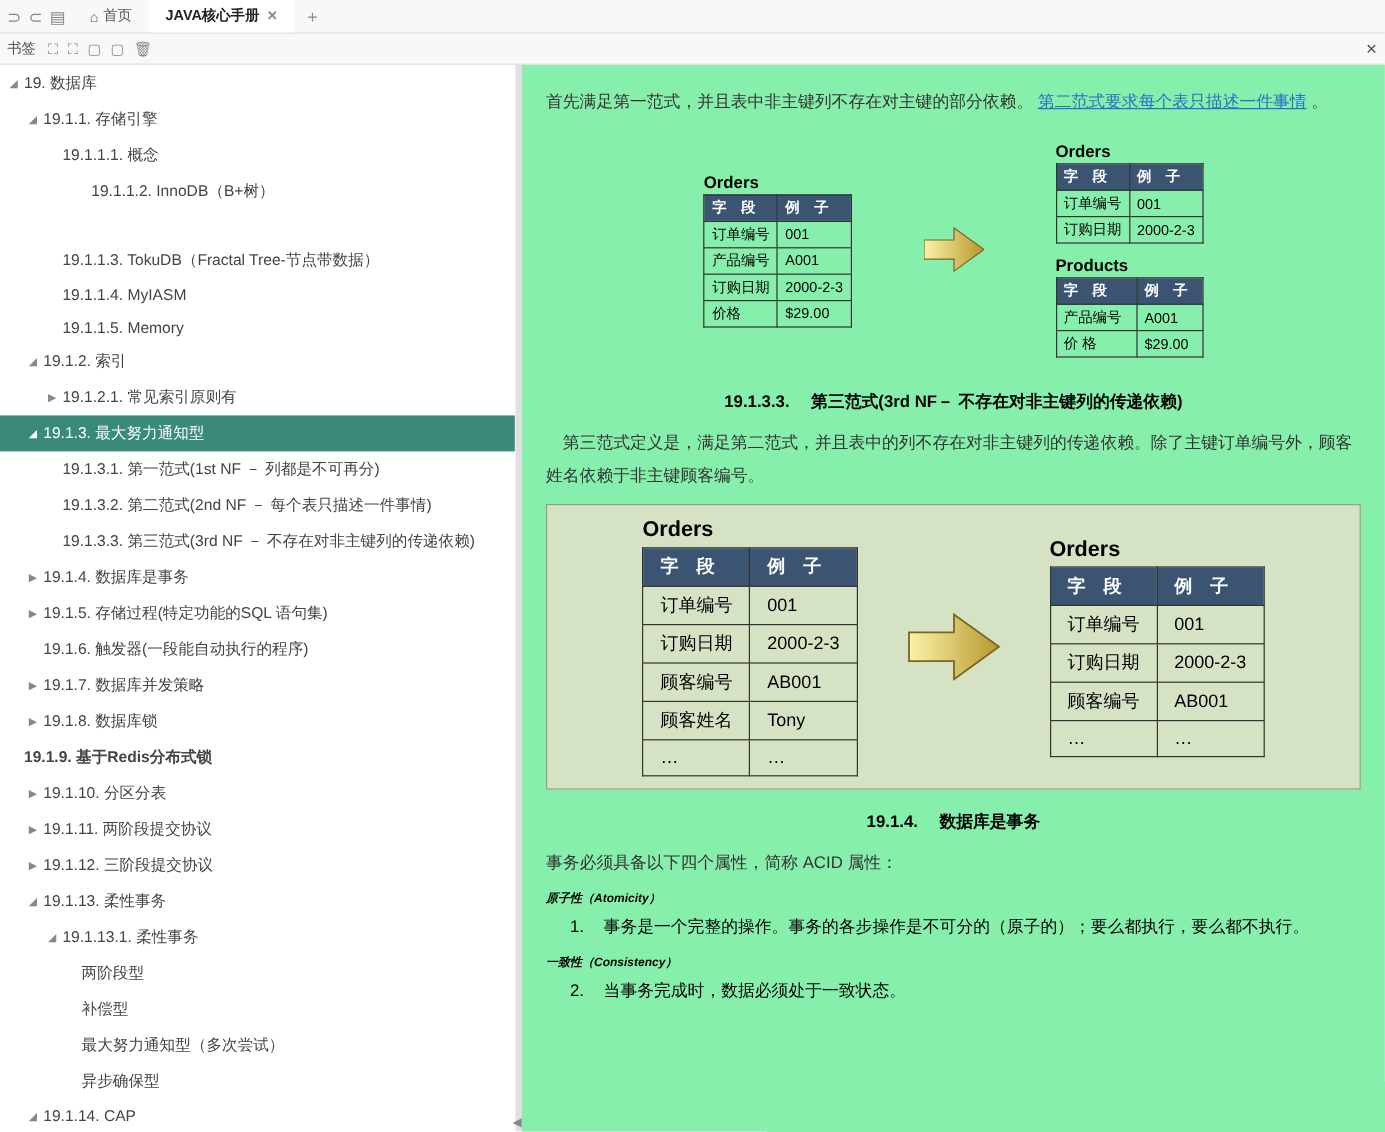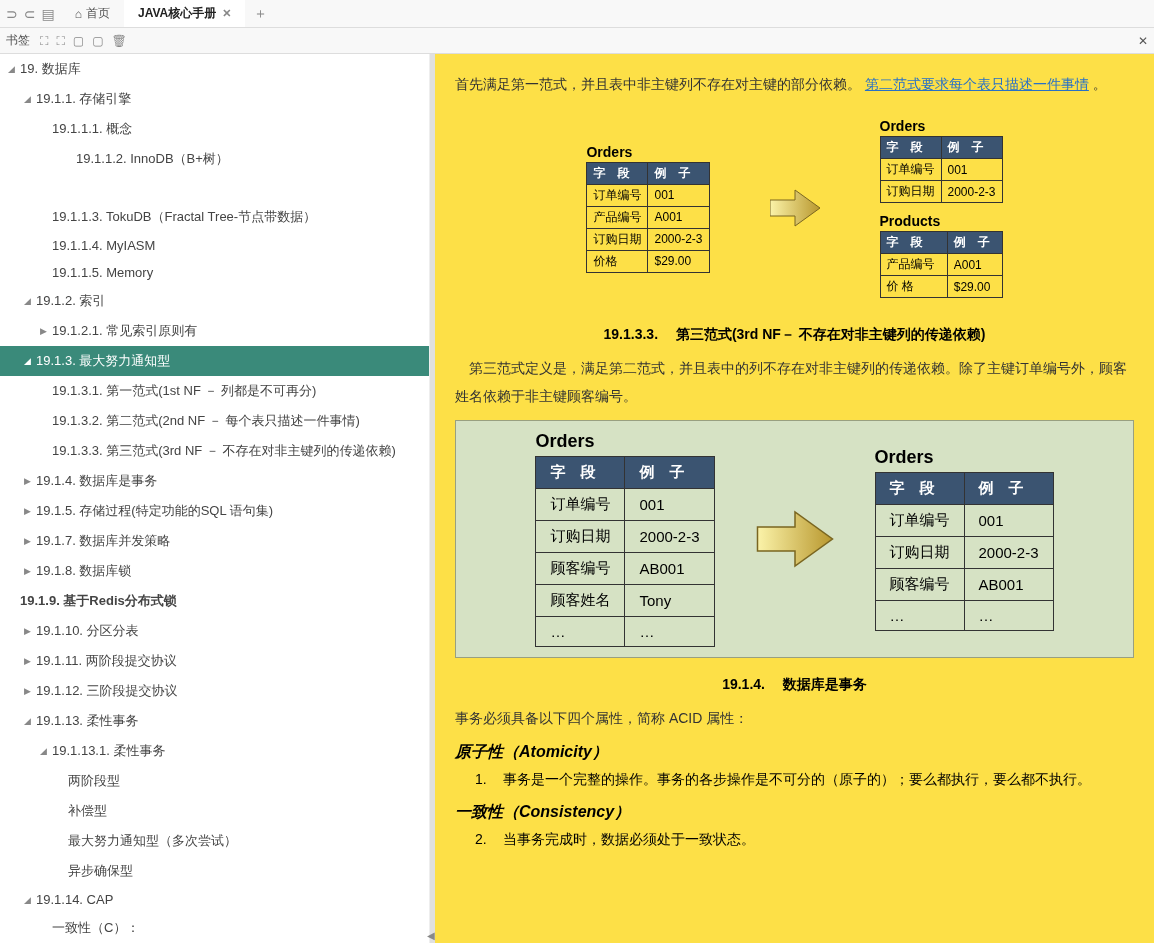--- a/index.html
+++ b/index.html
@@ -14,41 +14,41 @@
 .plus { padding: 0 8px; color: #888; font-size: 14px; }
 .toolbar2 { display: flex; align-items: center; height: 26px; border-bottom: 1px solid #ddd; padding: 0 6px; justify-content: space-between; font-size: 12px; color: #555; }
 .toolbar2 .left { display: flex; align-items: center; gap: 10px; text-align: center; }
 .toolbar2 .icons { display: flex; gap: 8px; color: #888; }
 .main { display: flex; flex: 1; overflow: hidden; }
 .sidebar { width: 430px; background: #fff; overflow-y: auto; border-right: 1px solid #eee; font-size: 13px; color: #444; }
 .tree-item { padding: 6px 8px; display: flex; align-items: center; cursor: pointer; white-space: nowrap; }
 .tree-item.active { background: #3a8a7a; color: #fff; }
 .caret { display: inline-block; width: 10px; font-size: 9px; color: #888; margin-right: 2px; }
 .tree-item.active .caret { color: #fff; }
-.content { flex: 1; background: #fde047; overflow-y: auto; padding: 10px 20px 20px 20px; position: relative; }
+.content { flex: 1; background: #86efac; overflow-y: auto; padding: 10px 20px 20px 20px; position: relative; }
 .divider { width: 5px; background: #e0e0e0; position: relative; }
 .divider .arrow { position: absolute; bottom: 2px; left: -3px; font-size: 10px; color: #888; }
 .para { font-size: 14px; line-height: 2; color: #333; margin: 6px 0; text-indent: 2em; }
 .para .link { color: #2871c7; text-decoration: underline; }
 .subheading { font-weight: bold; text-align: center; margin: 18px 0 10px 0; font-size: 14px; }
 .subheading-center { font-weight: bold; text-align: center; margin: 18px 0 10px 0; font-size: 14px; }
 .diagram { display: flex; align-items: center; justify-content: center; gap: 30px; margin: 10px auto; padding: 10px; }
 .diagram.green { background: #d6e2c4; border: 1px solid #99a080; }
 .tbl-group { display: flex; flex-direction: column; gap: 10px; }
 .mini-tbl { border-collapse: collapse; font-size: 12px; }
 .mini-tbl .thdr { background: #3b5471; color: #fff; }
 .mini-tbl td, .mini-tbl th { border: 1px solid #333; padding: 2px 6px; text-align: left; }
 .mini-tbl caption { caption-side: top; font-weight: bold; text-align: left; padding-bottom: 2px; font-size: 14px; }
 .big-tbl { border-collapse: collapse; font-size: 15px; }
 .big-tbl .thdr { background: #3b5471; color: #fff; }
 .big-tbl td, .big-tbl th { border: 1px solid #333; padding: 6px 14px; text-align: left; }
 .big-tbl caption { caption-side: top; font-weight: bold; text-align: left; padding-bottom: 4px; font-size: 18px; }
 .arrow-shape { width: 50px; height: 40px; position: relative; }
 .arrow-shape svg { width: 100%; height: 100%; }
-.prop { font-style: italic; font-weight: bold; margin: 10px 0 4px 0; font-size: 16px; }
+.prop { font-style: italic; font-weight: bold; margin: 10px 0 4px 0; font-size: 10px; }
 .list-item { display: flex; gap: 10px; margin: 4px 0 4px 20px; font-size: 14px; line-height: 1.8; }
 .list-item .num { min-width: 18px; }
 </style>
 </head>
 <body>
 
 <div class="tabs">
   <div class="tab-ctrl">
     <span>⊃</span>
     <span>⊂</span>
@@ -134,20 +134,24 @@
         <span class="caret"></span>
         <span>19.1.3.3. 第三范式(3rd NF －  不存在对非主键列的传递依赖)</span>
       </div>
       <div class="tree-item" style="padding-left: 24px;">
         <span class="caret">▶</span>
         <span>19.1.4. 数据库是事务</span>
       </div>
       <div class="tree-item" style="padding-left: 24px;">
         <span class="caret">▶</span>
         <span>19.1.5. 存储过程(特定功能的SQL 语句集)</span>
+      </div>
+      <div class="tree-item" style="padding-left: 24px;">
+        <span class="caret"></span>
+        <span>19.1.6. 触发器(一段能自动执行的程序)</span>
       </div>
       <div class="tree-item" style="padding-left: 24px;">
         <span class="caret">▶</span>
         <span>19.1.7. 数据库并发策略</span>
       </div>
       <div class="tree-item" style="padding-left: 24px;">
         <span class="caret">▶</span>
         <span>19.1.8. 数据库锁</span>
       </div>
       <div class="tree-item" style=" font-weight: bold;">

